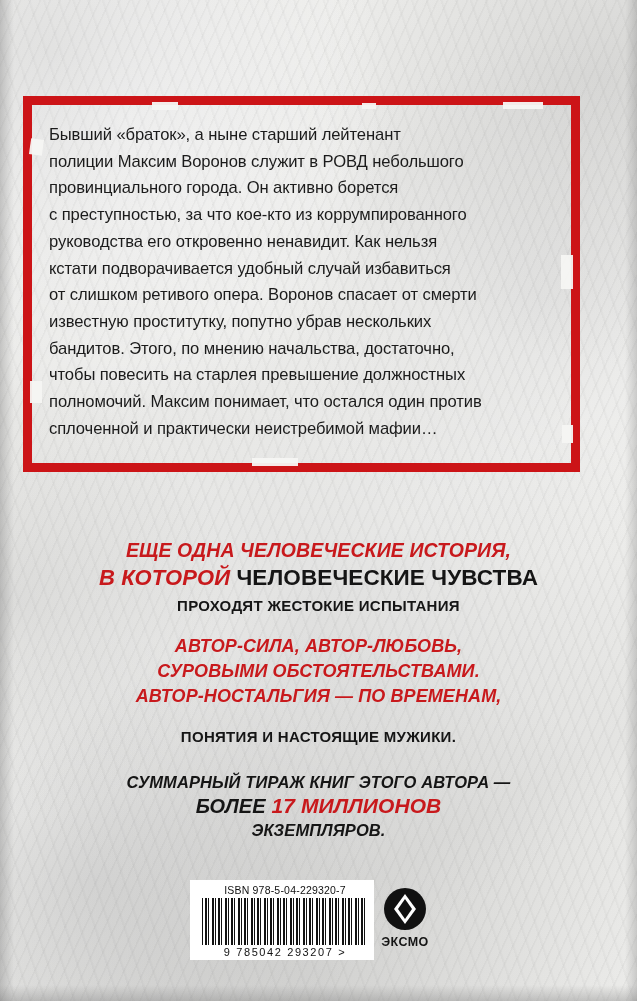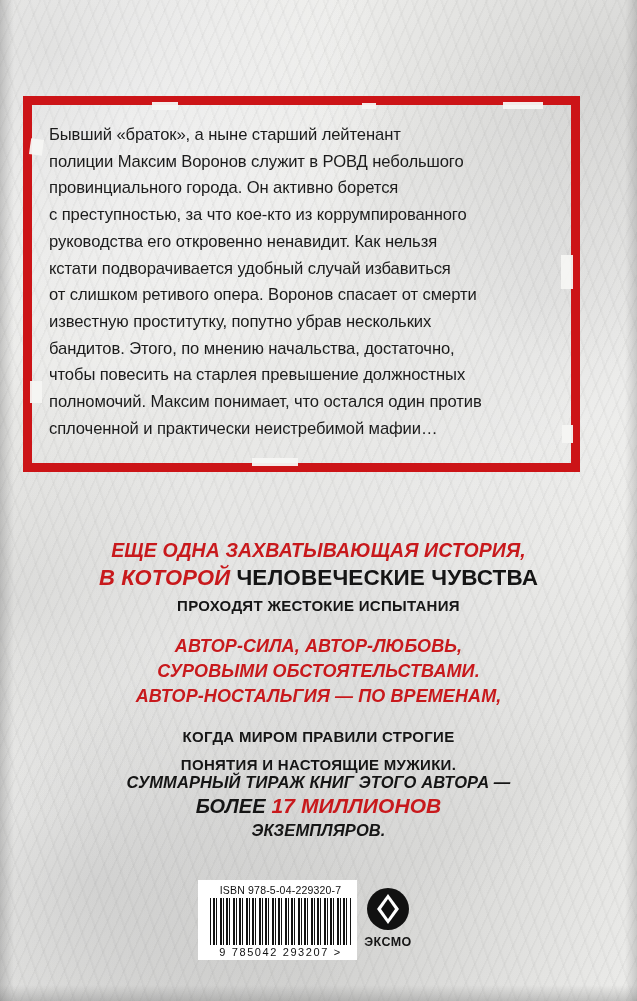--- a/index.html
+++ b/index.html
@@ -178,25 +178,24 @@
     left: 190px;
     top: 880px;
     width: 262px;
     height: 90px;
     z-index: 4;
     display: flex;
     align-items: flex-start;
   }
   .barcode-box {
     position: relative;
-    width: 159px;
+    width: 184px;
     background: #ffffff;
     padding: 4px 6px 2px 12px;
     box-sizing: border-box;
-    margin-left: 8px;
   }
   .isbn-text {
     font-size: 10.5px;
     color: #111;
     text-align: center;
     letter-spacing: 0.2px;
     margin-bottom: 2px;
     font-family: "Liberation Sans", sans-serif;
   }
   .bars {
@@ -283,29 +282,28 @@
 кстати подворачивается удобный случай избавиться
 от слишком ретивого опера. Воронов спасает от смерти
 известную проститутку, попутно убрав нескольких
 бандитов. Этого, по мнению начальства, достаточно,
 чтобы повесить на старлея превышение должностных
 полномочий. Максим понимает, что остался один против
 сплоченной и практически неистребимой мафии…</div>
   </div>
 
   <div class="tagline">
-    <span class="tl-line tl-red-italic">ЕЩЕ ОДНА ЗАХВАТЫВАЮЩАЯ ИСТОРИЯ,</span>
+    <span class="tl-line tl-red-italic">ЕЩЕ ОДНА ЧЕЛОВЕЧЕСКИЕ ИСТОРИЯ,</span>
     <span class="tl-line tl-mixed"><span class="em">В КОТОРОЙ</span> <span>ЧЕЛОВЕЧЕСКИЕ ЧУВСТВА</span></span>
     <span class="tl-line tl-black-bold">ПРОХОДЯТ ЖЕСТОКИЕ ИСПЫТАНИЯ</span>
     <div class="tl-gap"></div>
     <span class="tl-line tl-red-italic-sm">АВТОР-СИЛА, АВТОР-ЛЮБОВЬ,</span>
     <span class="tl-line tl-red-italic-sm">СУРОВЫМИ ОБСТОЯТЕЛЬСТВАМИ.</span>
     <span class="tl-line tl-red-italic-sm">АВТОР-НОСТАЛЬГИЯ — ПО ВРЕМЕНАМ,</span>
     <div class="tl-gap"></div>
-    <span class="tl-line tl-black-bold">КОГДА МИРОМ ПРАВИЛИ СТРОГИЕ</span>
     <span class="tl-line tl-black-bold">ПОНЯТИЯ И НАСТОЯЩИЕ МУЖИКИ.</span>
   </div>
 
   <div class="circulation">
     <span class="circ-line">СУММАРНЫЙ ТИРАЖ КНИГ ЭТОГО АВТОРА —</span>
     <span class="circ-line circ-big"><span>БОЛЕЕ </span><span class="num">17 МИЛЛИОНОВ</span></span>
     <span class="circ-line">ЭКЗЕМПЛЯРОВ.</span>
   </div>
 
   <div class="footer">

